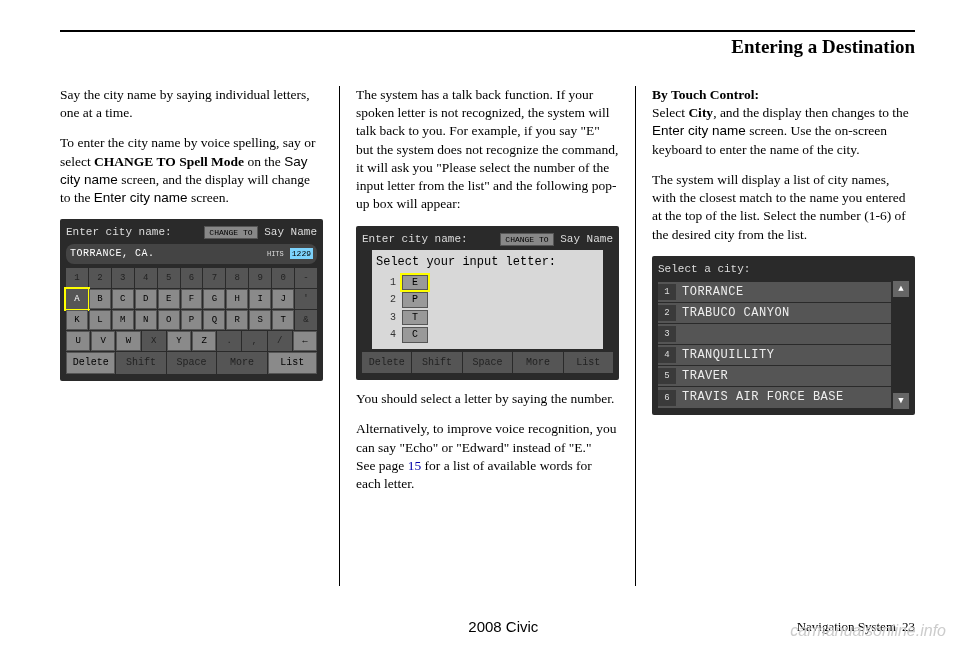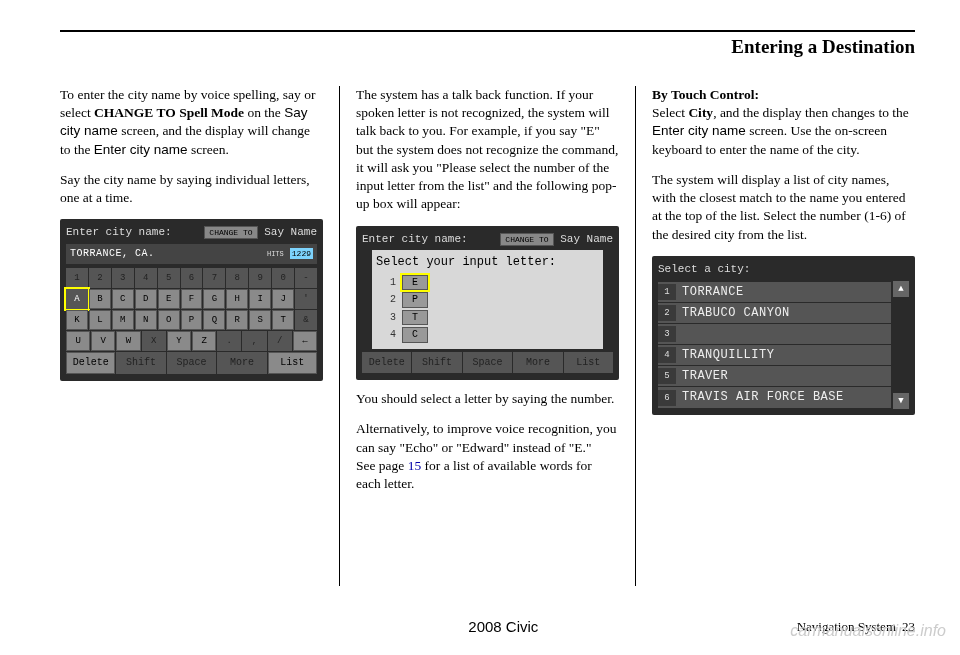--- a/index.html
+++ b/index.html
@@ -67,20 +67,21 @@
       font-size: 8px;
       border: 1px solid #555;
     }
     .ss-input-row {
       display: flex;
       justify-content: space-between;
       align-items: center;
       background: #444;
       padding: 3px 4px;
       margin-bottom: 4px;
+      border-radius: 8px;
     }
     .ss-input-row .value { color: #fff; letter-spacing: 0.5px; }
     .ss-hits { background:#7dd3fc; color:#000; font-size:8px; padding:1px 2px; }
     .kb-row { display: flex; gap: 1px; margin-bottom: 1px; }
     .key {
       flex: 1;
       background: #8a8a8a;
       color: #000;
       text-align: center;
       padding: 3px 0;
@@ -133,24 +134,24 @@
   </style>
 </head>
 <body>
 
 <div class="top-rule"></div>
 <div class="header-title">Entering a Destination</div>
 
 <div class="columns">
 
   <div class="col">
+    <p class="para">Say the city name by saying individual letters, one at a time.</p>
     <p class="para">
       <span>To enter the city name by voice spelling, say or select </span><b>CHANGE TO Spell Mode</b><span> on the </span><span class="ui-label">Say city name</span><span> screen, and the display will change to the </span><span class="ui-label">Enter city name</span><span> screen.</span>
     </p>
-    <p class="para">Say the city name by saying individual letters, one at a time.</p>
 
     <div class="screenshot">
       <div class="ss-header">
         <span>Enter city name:</span>
         <span>
           <span class="ss-btn">CHANGE TO</span>
           <span>Say Name</span>
         </span>
       </div>
       <div class="ss-input-row">

